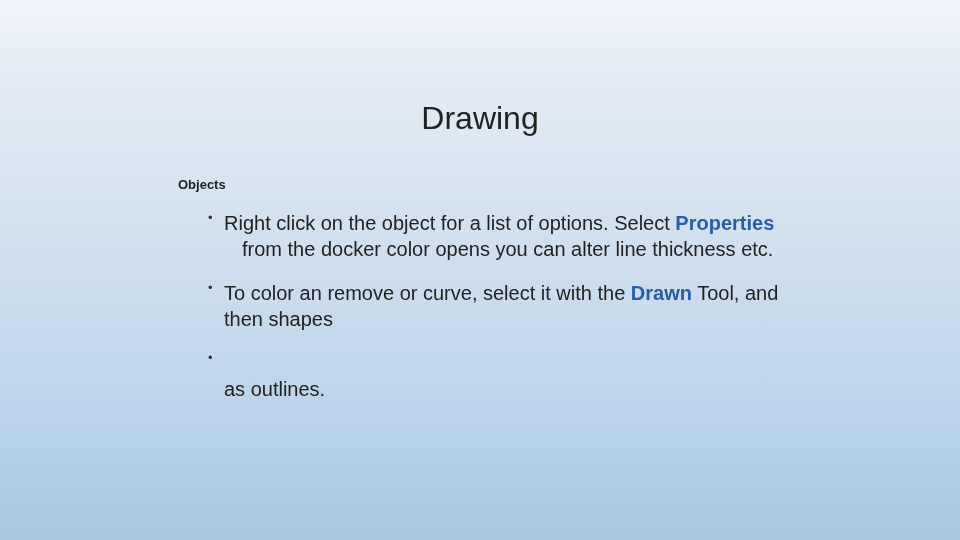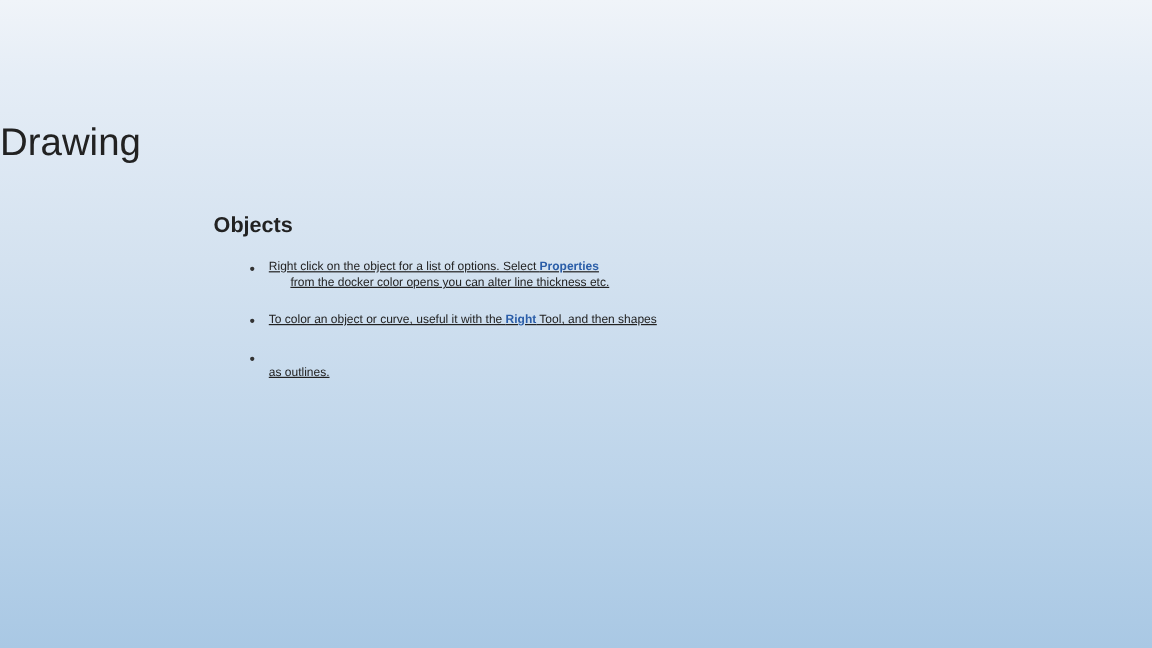--- a/index.html
+++ b/index.html
@@ -8,49 +8,48 @@
     font-family: Arial, Helvetica, sans-serif;
     background: linear-gradient(180deg, #f0f4f9 0%, #e5edf6 12%, #d4e2f0 40%, #bcd4ea 75%, #a9c8e4 100%);
     color: #1a1a1a;
   }
   .slide {
     width: 100%;
     height: 100%;
     padding: 0;
   }
   .title {
-    text-align: left;
+    text-align: center;
     font-size: 32px;
     font-weight: 400;
     color: #222;
     padding-top: 100px;
     padding-bottom: 40px;
   }
   .content {
     padding-left: 178px;
     padding-right: 140px;
   }
   .subheading {
-    font-size: 18px;
+    font-size: 13px;
     font-weight: 700;
     color: #222;
     margin-bottom: 18px;
   }
   ul.bullets {
     list-style: none;
     padding-left: 30px;
   }
   ul.bullets > li {
-    font-size: 10px;
+    font-size: 20px;
     line-height: 1.3;
     color: #222;
     margin-bottom: 18px;
     position: relative;
     padding-left: 16px;
-    text-decoration: underline;
   }
   ul.bullets > li::before {
     content: "•";
     position: absolute;
     left: 0;
     top: 0;
     font-size: 13px;
     color: #333;
   }
   .indent {
@@ -71,21 +70,21 @@
     <div class="subheading">Objects</div>
     <ul class="bullets">
 
       <li>
         <span>Right click on the object for a list of options. Select </span><span class="hl">Properties</span>
         <span class="indent">from the docker color opens you can alter line thickness etc.</span>
       </li>
 
 
       <li>
-        <span>To color an object or curve, useful it with the </span><span class="hl">Right</span><span> Tool, and then shapes</span><br>
+        <span>To color an remove or curve, select it with the </span><span class="hl">Drawn</span><span> Tool, and then shapes</span><br>
       </li>
 
       <li>
         <br>
         <span>as outlines.</span>
       </li>
 
     </ul>
   </div>
 </div>

